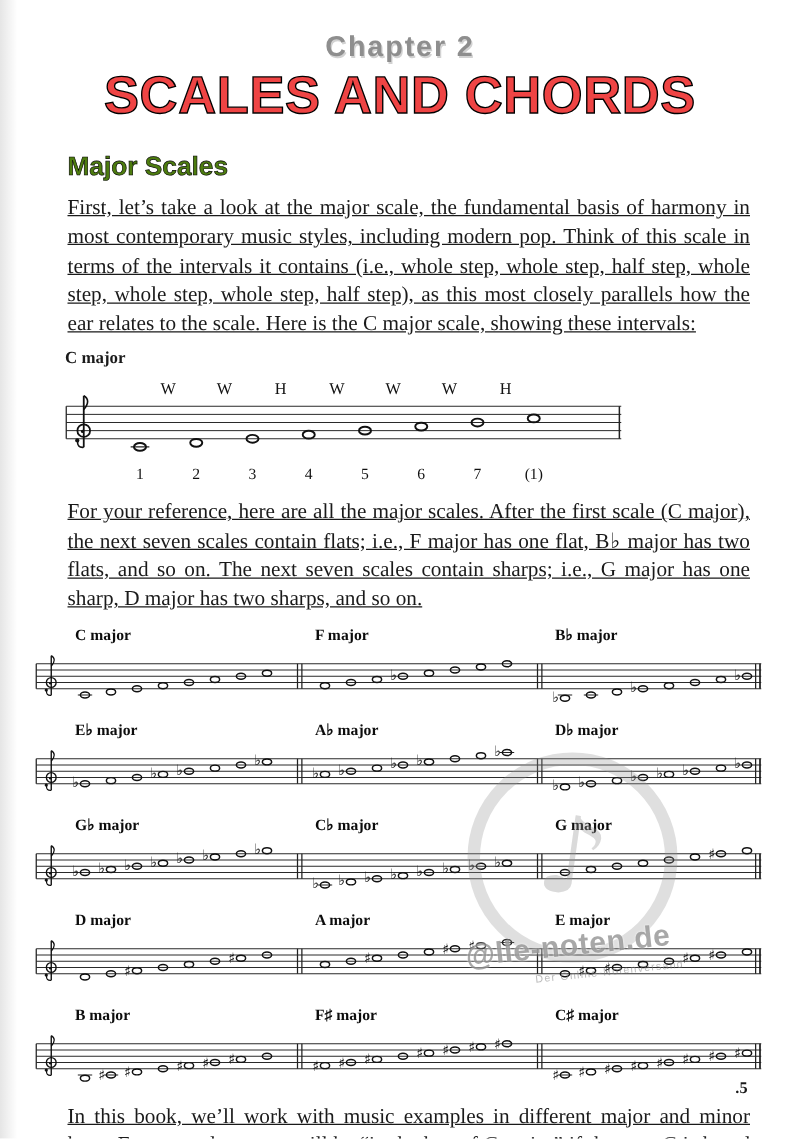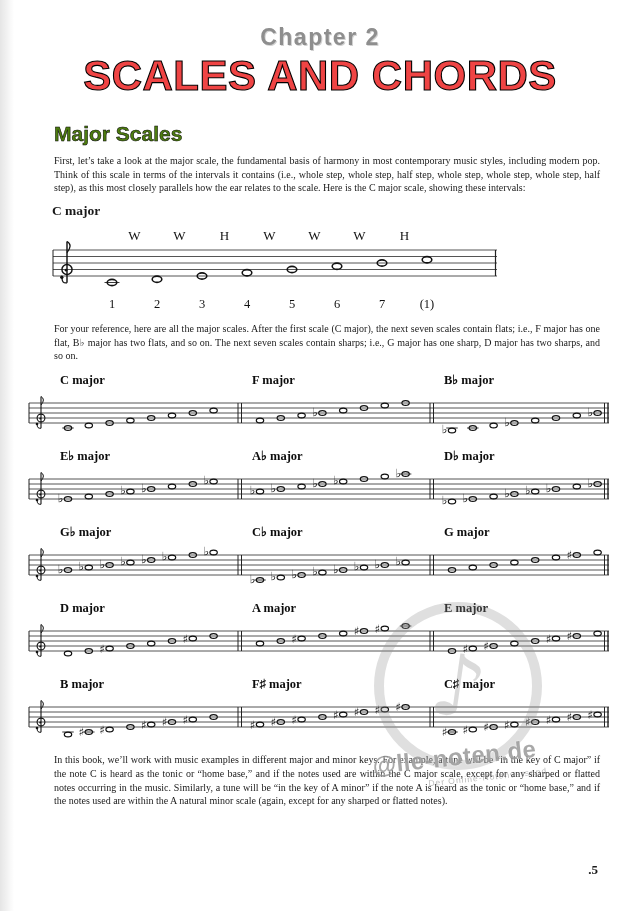--- a/index.html
+++ b/index.html
@@ -20,22 +20,23 @@
   .title{
     text-align:center;font-family:"Liberation Sans",sans-serif;font-weight:bold;
     font-size:42px;color:#ef4444;letter-spacing:0.5px;margin:1px 0 0 0;
     -webkit-text-stroke:1.1px #000;
   }
   .section{
     font-family:"Liberation Sans",sans-serif;font-weight:bold;font-size:21px;
     color:#4d7c0f;margin:22px 0 6px 54px;-webkit-text-stroke:0.5px #000;
   }
   p.body{
-    font-size:10px;line-height:1.37;text-align:justify;
+    font-size:17px;line-height:1.37;text-align:justify;
     margin:8px 40px 8px 54px;
+    text-decoration:underline;
   }
   .example{margin:8px 0 2px 50px;}
   .example-label{font-weight:bold;font-size:13.5px;margin:0 0 1px 2px;}
   .grid{margin:4px 0 0 26px;}
   .grid .row{margin-bottom:6px;}
   .pagenum{position:absolute;right:42px;top:862px;font-size:13px;font-weight:bold;}
   svg{display:block;}
   
   .watermark{position:absolute;left:0;top:0;width:640px;height:911px;pointer-events:none;z-index:5;}
   .wm-ring{

